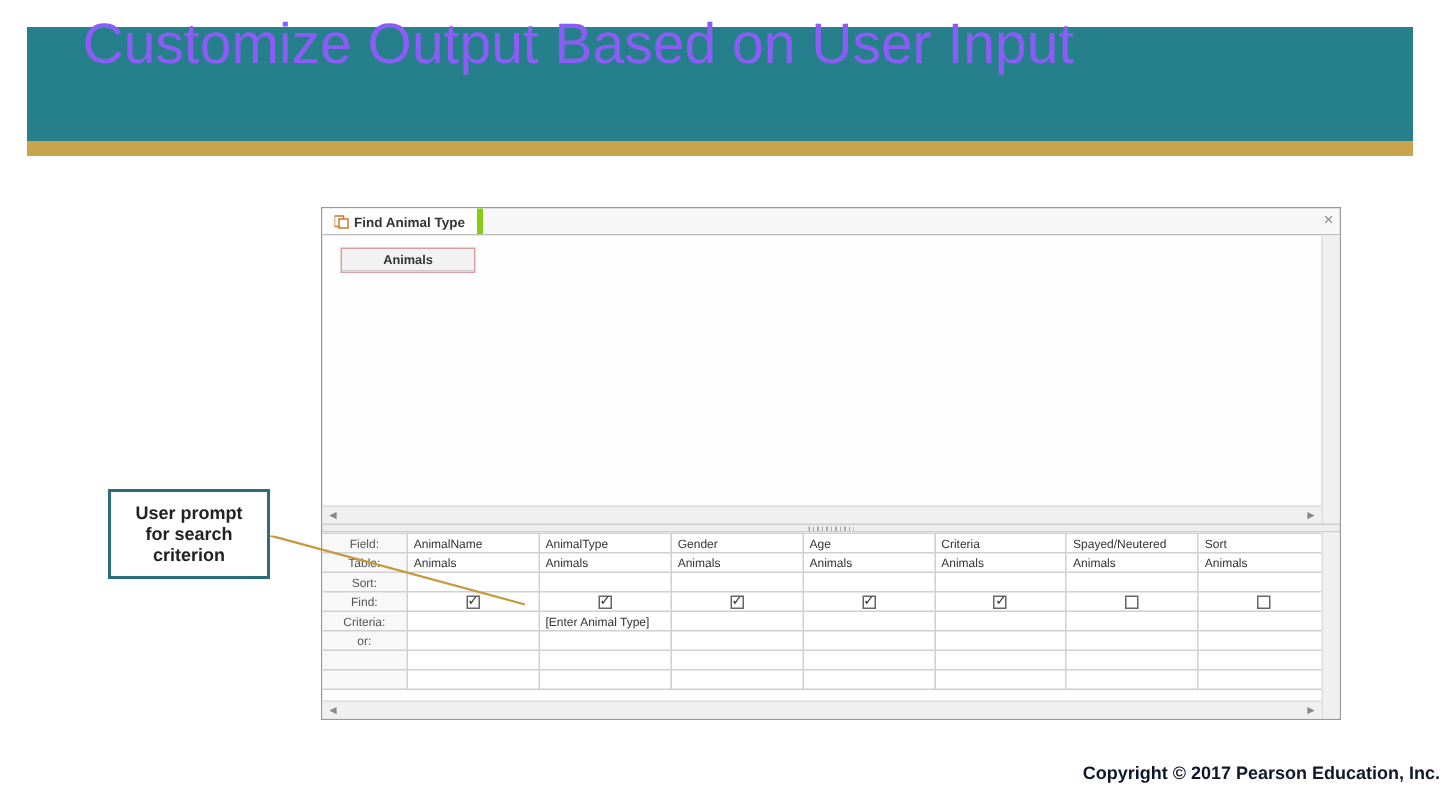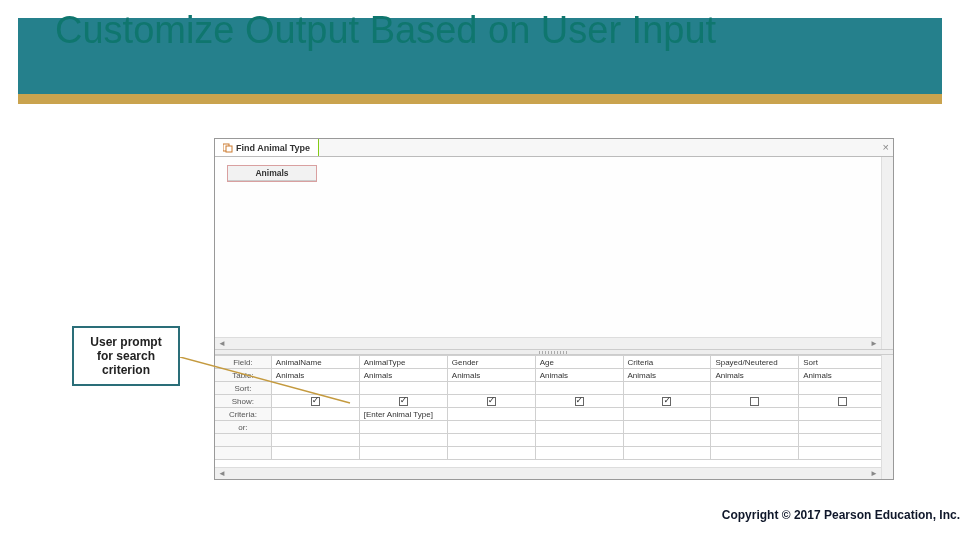--- a/index.html
+++ b/index.html
@@ -20,21 +20,21 @@
     position: absolute;
     top: 94px; left: 18px; right: 18px;
     height: 10px;
     background: #c9a34e;
   }
   .title {
     position: absolute;
     top: 8px; left: 55px;
     font-size: 38px;
     font-weight: 400;
-    color: #0f766e;
+    color: #8b5cf6;
     line-height: 1.2;
     z-index: 5;
   }
   .callout {
     position: absolute;
     top: 326px; left: 72px;
     width: 108px; height: 60px;
     background: #fff;
     border: 2px solid #2a6e78;
     display: flex;
@@ -70,21 +70,21 @@
     align-items: center;
     background: #f7f7f7;
     position: relative;
   }
   .tab {
     display: flex;
     align-items: center;
     gap: 3px;
     padding: 0 8px;
     height: 100%;
-    border-right: 1px solid #84cc16;
+    border-right: 4px solid #84cc16;
     background: #fff;
   }
   .tab-icon {
     width: 10px; height: 10px;
     display: inline-flex;
     align-items: center;
     justify-content: center;
   }
   .tab-close {
     position: absolute;
@@ -317,21 +317,21 @@
           <td class="col"></td>
               <td class="col"></td>
           <td class="col"></td>
               <td class="col"></td>
           <td class="col"></td>
               <td class="col"></td>
           <td class="col"></td>
               <td class="col"></td>
         </tr>
         <tr>
-          <td class="row-label">Show:</td>
+          <td class="row-label">Find:</td>
           <td class="col center"><span class="chk on"></span></td>
           <td class="col center"><span class="chk on"></span></td>
           <td class="col center"><span class="chk on"></span></td>
           <td class="col center"><span class="chk on"></span></td>
           <td class="col center"><span class="chk on"></span></td>
           <td class="col center"><span class="chk"></span></td>
           <td class="col center"><span class="chk"></span></td>
           <td class="col center"></td>
         </tr>
         <tr>

